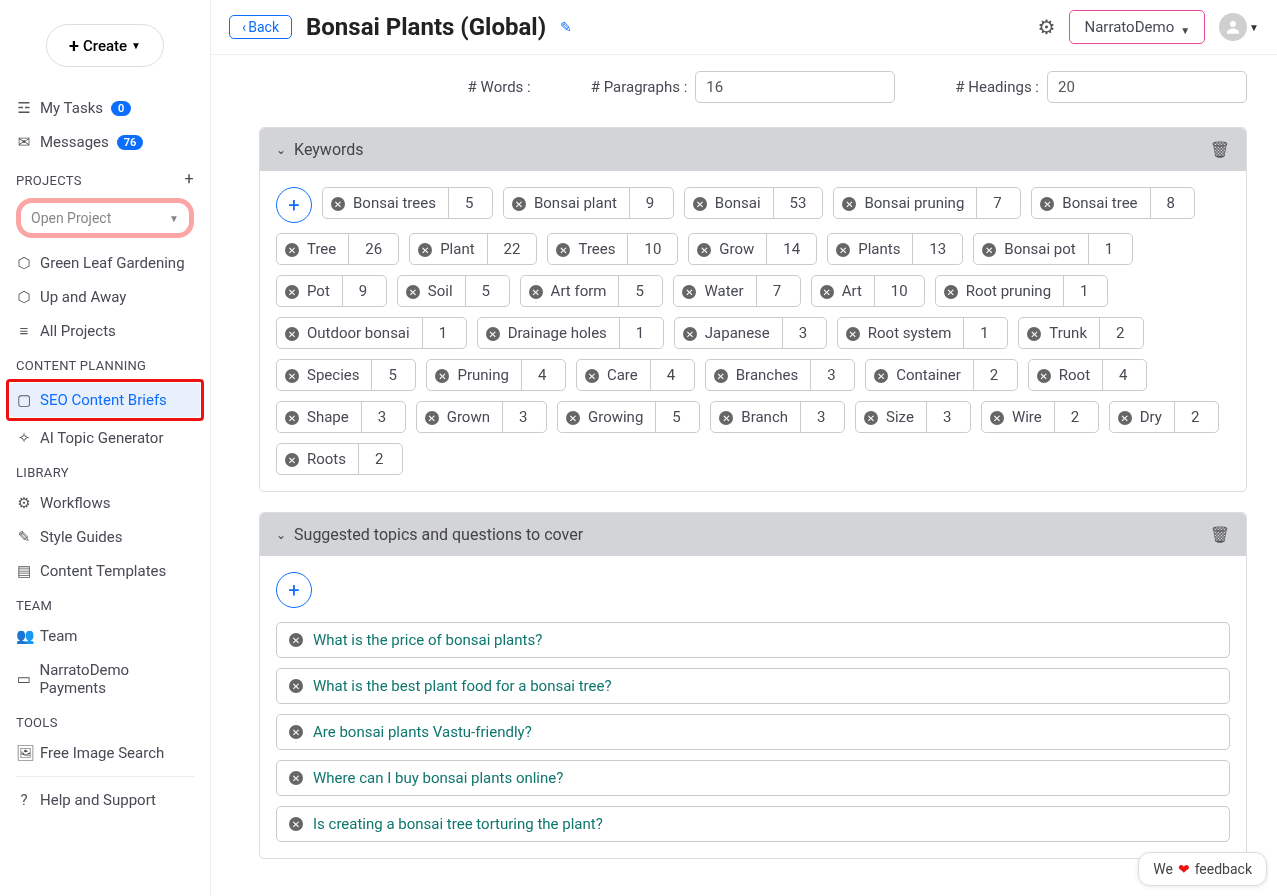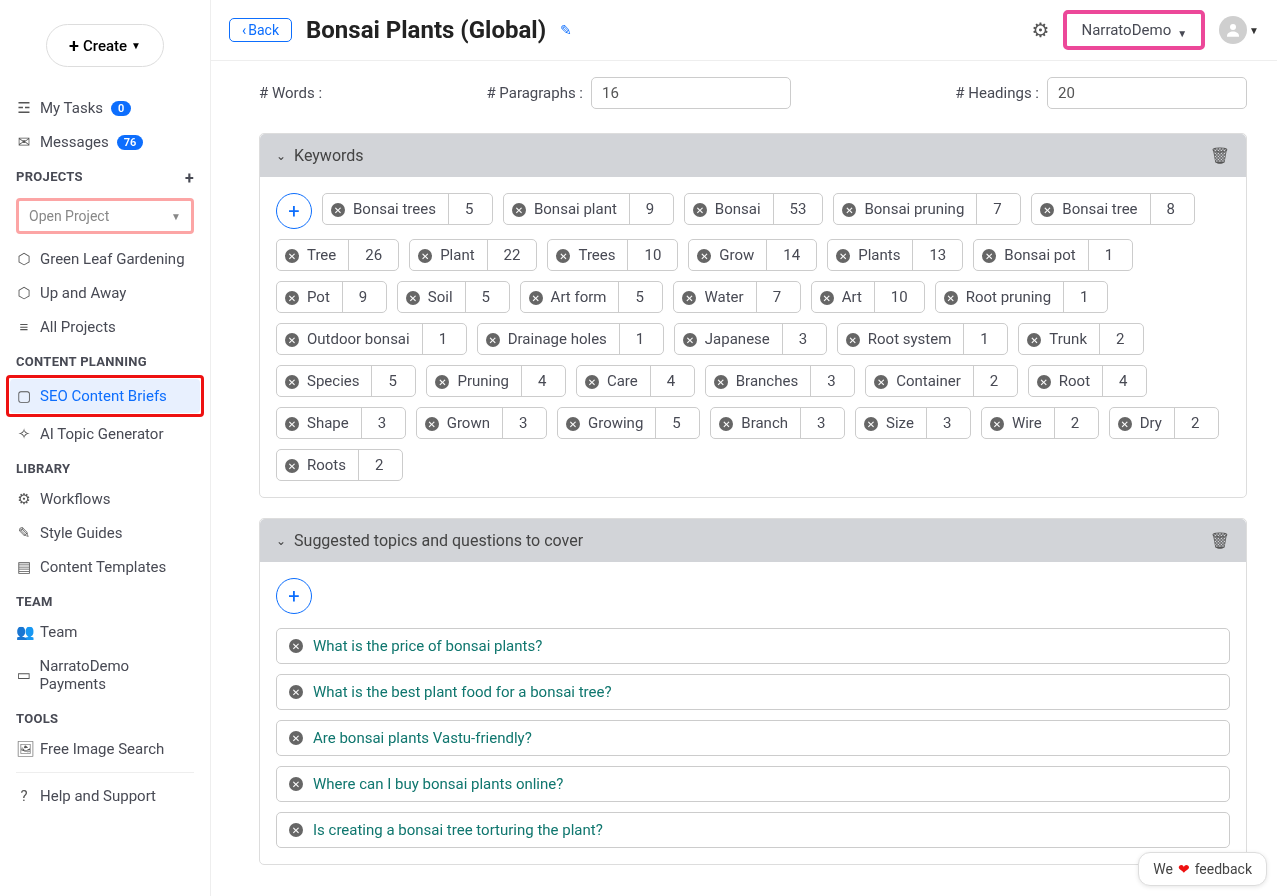--- a/index.html
+++ b/index.html
@@ -2,36 +2,36 @@
 <html><head>
 <meta charset="utf-8">
 <style>
 *{box-sizing:border-box;margin:0;padding:0;font-family:-apple-system,BlinkMacSystemFont,"Segoe UI",Roboto,sans-serif}
 body{background:#fff;color:#333;font-size:14px;width:1277px;height:896px;overflow:hidden;display:flex}
 .sidebar{width:211px;padding:14px 10px;border-right:1px solid #eee;overflow-y:auto}
 .create-btn{display:flex;align-items:center;gap:4px;border:1px solid #ddd;border-radius:22px;padding:10px 22px;margin:10px auto 24px;font-size:15px;font-weight:500;cursor:pointer;background:#fff}
 .nav-item{display:flex;align-items:center;gap:8px;padding:8px 6px;color:#484a54;font-size:15px;cursor:pointer}
 .nav-item .icon{width:16px;text-align:center;color:#555}
 .badge{background:#0d6efd;color:#fff;border-radius:10px;padding:1px 7px;font-size:11px;font-weight:600}
-.sec-head{display:flex;justify-content:space-between;align-items:flex-start;padding:10px 6px 6px;color:#484a54;font-size:13px;font-weight:700;letter-spacing:.3px}
+.sec-head{display:flex;justify-content:space-between;align-items:flex-end;padding:10px 6px 6px;color:#484a54;font-size:13px;font-weight:400;letter-spacing:.3px}
 .plus-head{font-size:16px;cursor:pointer}
-.open-project{border:3px solid #fca5a5;border-radius:4px;padding:7px 10px;color:#888;margin:4px 6px 8px;display:flex;justify-content:space-between;align-items:center;cursor:pointer}
+.open-project{border:5px solid #fca5a5;border-radius:16px;padding:7px 10px;color:#888;margin:4px 6px 8px;display:flex;justify-content:space-between;align-items:center;cursor:pointer}
 .active-item{background:#e8f0fe;color:#0d6efd;border-radius:4px}
 .highlight-box{border:3px solid #e11;border-radius:4px;margin:0 -4px;padding:1px}
 .main{flex:1;display:flex;flex-direction:column}
 .topbar{display:flex;align-items:center;gap:14px;padding:10px 18px;border-bottom:1px solid #eee}
 .back-btn{border:1px solid #0d6efd;color:#0d6efd;border-radius:5px;padding:3px 12px;font-size:14px;cursor:pointer;background:#fff;display:flex;align-items:center;gap:2px}
 .title{font-size:24px;font-weight:700;color:#222}
 .edit-icon{color:#0d6efd;cursor:pointer}
 .spacer{flex:1}
 .gear{font-size:20px;color:#555;cursor:pointer}
-.dropdown-btn{border:4px solid #ec4899;border-radius:5px;padding:7px 14px;background:#fff;cursor:pointer;display:flex;align-items:flex-end;gap:6px;font-size:15px;color:#484a54}
+.dropdown-btn{border:1px solid #ec4899;border-radius:5px;padding:7px 14px;background:#fff;cursor:pointer;display:flex;align-items:flex-end;gap:6px;font-size:15px;color:#484a54}
 .avatar{width:28px;height:28px;border-radius:50%;background:#cfcfcf;display:flex;align-items:center;justify-content:center;color:#fff;font-size:18px}
 .content{flex:1;overflow:auto;padding:16px 30px 0 48px}
-.stats-row{display:flex;gap:60px;margin-bottom:24px;justify-content:space-between}
+.stats-row{display:flex;gap:60px;margin-bottom:24px;justify-content:flex-end}
 .stat{display:flex;align-items:center;gap:8px;color:#484a54;font-size:15px}
 .stat input{width:200px;padding:6px 10px;border:1px solid #ccc;border-radius:5px;font-size:15px;color:#555}
 .panel{border:1px solid #ddd;border-radius:5px;margin-bottom:20px}
 .panel-head{background:#d2d4d8;padding:12px 16px;display:flex;align-items:center;gap:8px;color:#444;font-size:16px;border-radius:5px 5px 0 0}
 .panel-head .chev{font-size:12px}
 .trash{margin-left:auto;color:#555;cursor:pointer;font-size:16px}
 .panel-body{padding:16px}
 .kw-wrap{display:flex;flex-wrap:wrap;gap:10px;align-items:flex-start}
 .add-circle{width:36px;height:36px;border:1.5px solid #0d6efd;border-radius:50%;color:#0d6efd;display:flex;align-items:center;justify-content:center;font-size:20px;cursor:pointer;flex-shrink:0}
 .kw{display:flex;border:1px solid #ccc;border-radius:5px;align-items:stretch;height:32px}

